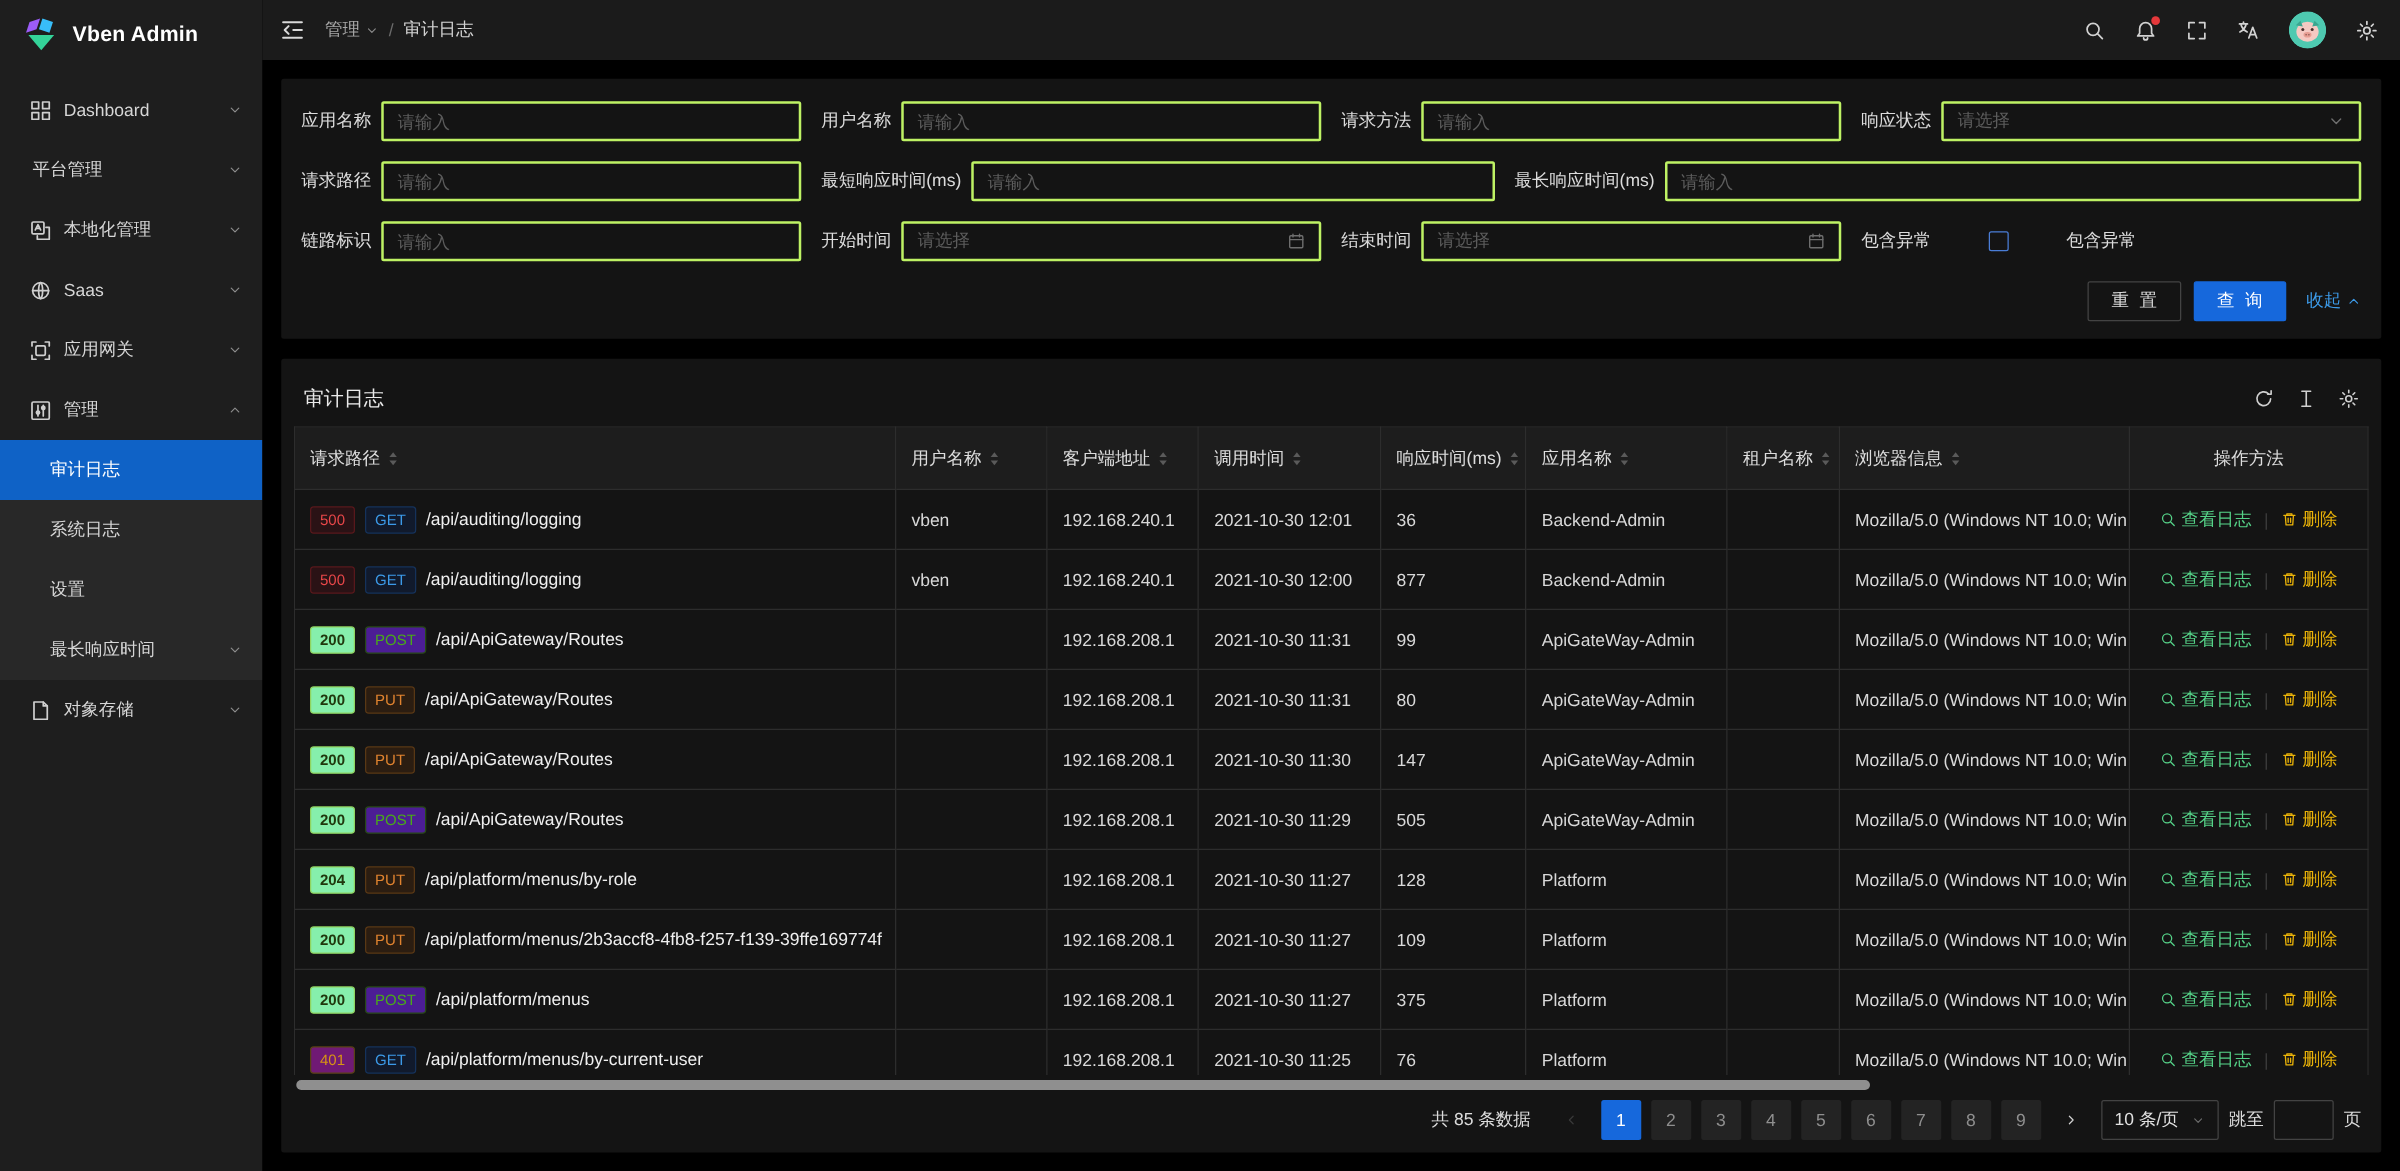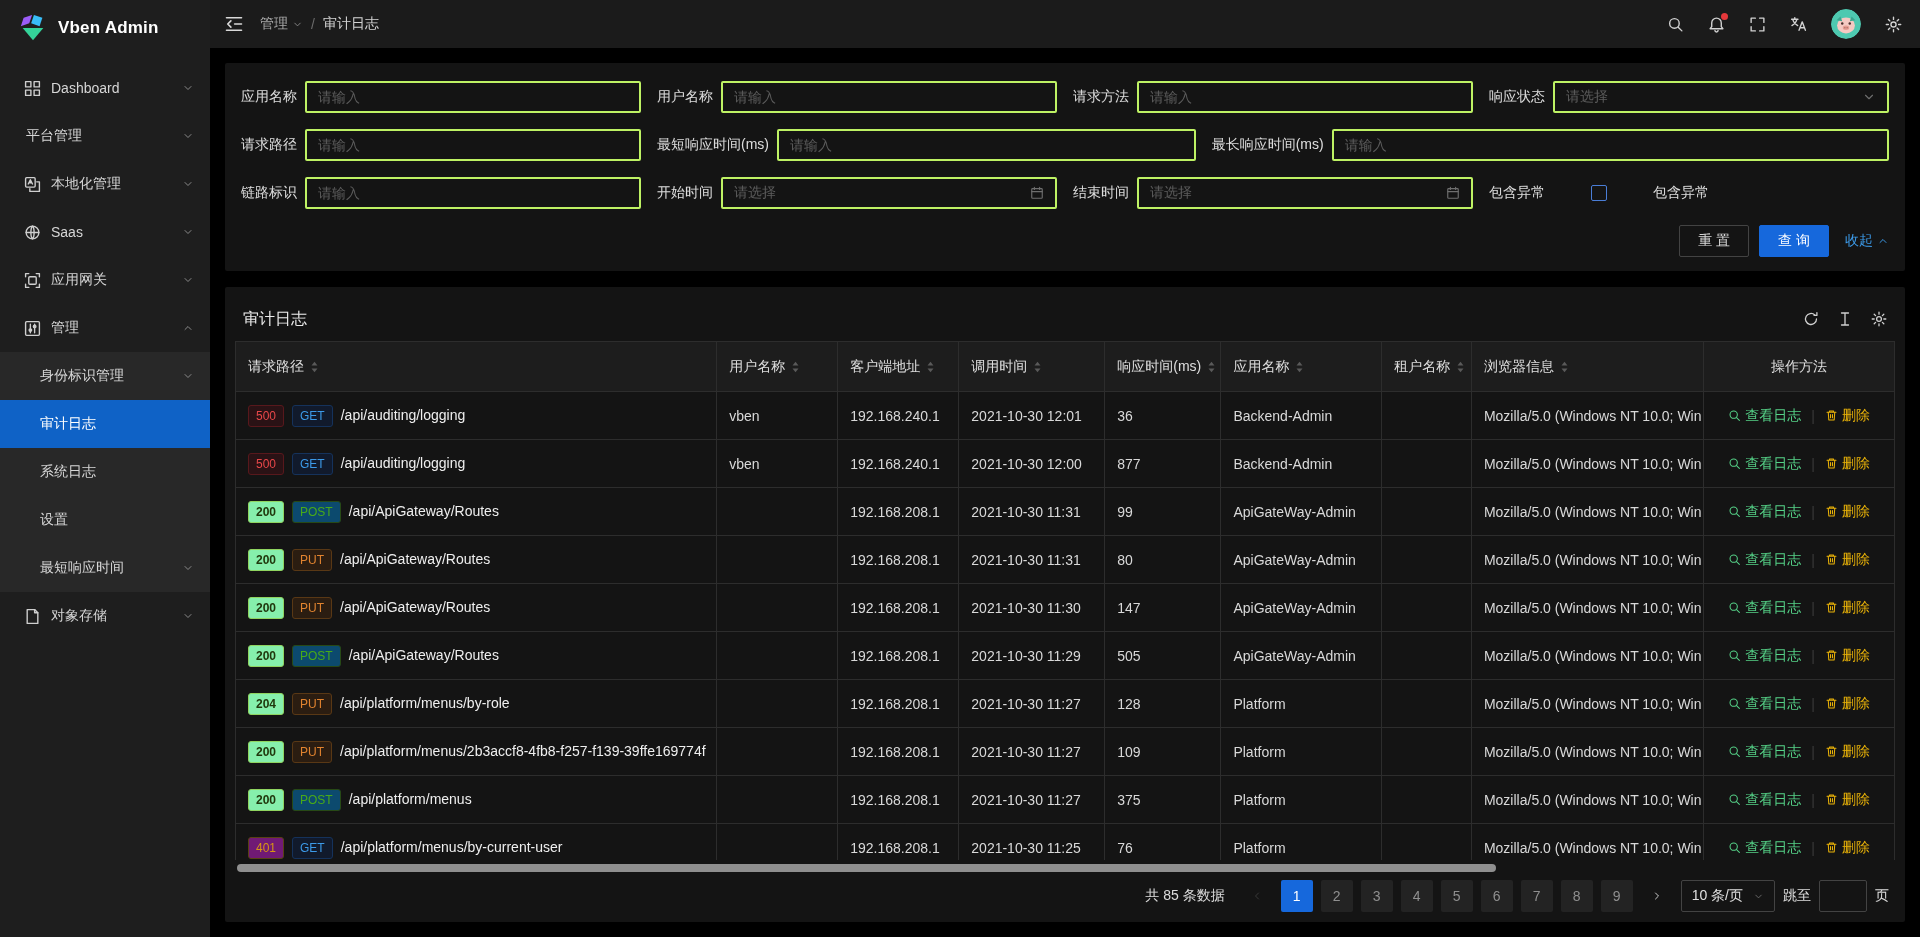--- a/index.html
+++ b/index.html
@@ -48,21 +48,21 @@
   .f-input, .f-box { flex:1; height:32px; border:2px solid #bef264; border-radius:2px; background:#141414;
     color:#e8e8e8; padding:0 11px; display:flex; align-items:center; min-width:0; }
   input.f-input::placeholder { color:#5c5c5c; }
   input.f-input { outline:none; font-size:14px; font-family:inherit; }
   .f-box .ph { color:#5c5c5c; flex:1; white-space:nowrap; overflow:hidden; }
   .f-box .suffix { width:14px; height:14px; color:#6e6e6e; display:inline-flex; flex:none; }
   .checkbox { width:16px; height:16px; border:1px solid #4a7dd6; border-radius:2px; background:transparent; flex:none; cursor:pointer; }
   .cb-text { margin-left:8px; color:rgba(255,255,255,.85); white-space:nowrap; }
   .filter-actions { display:flex; justify-content:flex-end; align-items:center; gap:10px; margin-top:16px; }
   .btn { height:32px; padding:0 18px; border-radius:2px; border:1px solid #434343; background:transparent;
-    color:#dcdcdc; font-size:14px; cursor:pointer; font-family:Liberation Sans, sans-serif; }
+    color:#dcdcdc; font-size:14px; cursor:pointer; font-family:Liberation Mono, monospace; }
   .btn-primary { background:#1668dc; border-color:#1668dc; color:#fff; }
   .link-collapse { color:#3c9ae8; display:flex; align-items:center; gap:4px; cursor:pointer; margin-left:6px; }
   .link-collapse .c-ic { width:12px; height:12px; display:inline-flex; }
 
   
   .table-card { flex:1; padding:10px 10px 4px; display:flex; flex-direction:column; min-height:0; }
   .card-head { height:44px; display:flex; align-items:center; padding:0 8px; flex:none; }
   .card-title { font-size:16px; color:#eaeaea; font-weight:400; }
   .card-tools { margin-left:auto; display:flex; align-items:center; gap:18px; }
   .ct-icon { width:16px; height:16px; color:#d0d0d0; cursor:pointer; display:inline-flex; }
@@ -73,21 +73,21 @@
   .grid thead th { background:#1d1d1d; color:rgba(255,255,255,.85); height:50px; cursor:pointer; }
   .grid td { color:#d9d9d9; background:#141414; }
   .th-inner { display:flex; align-items:center; gap:6px; }
   .th-inner.center { justify-content:center; }
   .sorter { display:inline-flex; flex-direction:column; line-height:0; }
   .tag { display:inline-block; min-width:34px; text-align:center; padding:0 7px; height:22px; line-height:20px;
     border-radius:3px; font-size:12px; border:1px solid transparent; margin-right:8px; }
   .tag-red    { background:#2a1215; border-color:#58181c; color:#e84749; }
   .tag-blue   { background:#111a2c; border-color:#15325b; color:#3c9ae8; }
   .tag-green-solid { background:#86efac; border-color:#8fd460; color:#20380d; font-weight:bold; }
-  .tag-green  { background:#0c4a6e; border-color:#274916; color:#49aa19; }
+  .tag-green  { background:#4c1d95; border-color:#274916; color:#49aa19; }
   .tag-orange { background:#2b1d11; border-color:#593815; color:#e0832f; }
   .tag-gold   { background:#701a75; border-color:#594214; color:#d89614; }
   .cell-path { color:#efefef; }
   .actions-cell { display:flex; align-items:center; justify-content:center; gap:10px; }
   .act-link { display:inline-flex; align-items:center; gap:4px; cursor:pointer; }
   .act-view { color:#55d187; }
   .act-del  { color:#eab308; }
   .act-sep { color:#3a3a3a; }
   .act-ic { width:13px; height:13px; display:inline-flex; }
 
@@ -204,39 +204,31 @@
             </svg>
           </span>
           <span class="mi-label">管理</span>
           <span class="mi-caret">
             <svg width="100%" height="100%" viewBox="0 0 16 16" fill="none" stroke="currentColor" stroke-width="1.3" stroke-linecap="round" stroke-linejoin="round">
               <path d="M4 10l4-4 4 4"></path>
             </svg>
           </span>
         </div>
         <div class="submenu">
-          <div class="menu-item noicon">
-            <span class="mi-label">身份标识管理</span>
-            <span class="mi-caret">
-              <svg width="100%" height="100%" viewBox="0 0 16 16" fill="none" stroke="currentColor" stroke-width="1.3" stroke-linecap="round" stroke-linejoin="round">
-                <path d="M4 6l4 4 4-4"></path>
-              </svg>
-            </span>
-          </div>
           <div class="menu-item noicon active">
             <span class="mi-label">审计日志</span>
           </div>
           <div class="menu-item noicon">
             <span class="mi-label">系统日志</span>
           </div>
           <div class="menu-item noicon">
             <span class="mi-label">设置</span>
           </div>
           <div class="menu-item noicon">
-            <span class="mi-label">最短响应时间</span>
+            <span class="mi-label">最长响应时间</span>
             <span class="mi-caret">
               <svg width="100%" height="100%" viewBox="0 0 16 16" fill="none" stroke="currentColor" stroke-width="1.3" stroke-linecap="round" stroke-linejoin="round">
                 <path d="M4 6l4 4 4-4"></path>
               </svg>
             </span>
           </div>
         </div>
         <div class="menu-item">
           <span class="mi-icon">
             <svg width="100%" height="100%" viewBox="0 0 16 16" fill="none" stroke="currentColor" stroke-width="1.3" stroke-linecap="round" stroke-linejoin="round">

